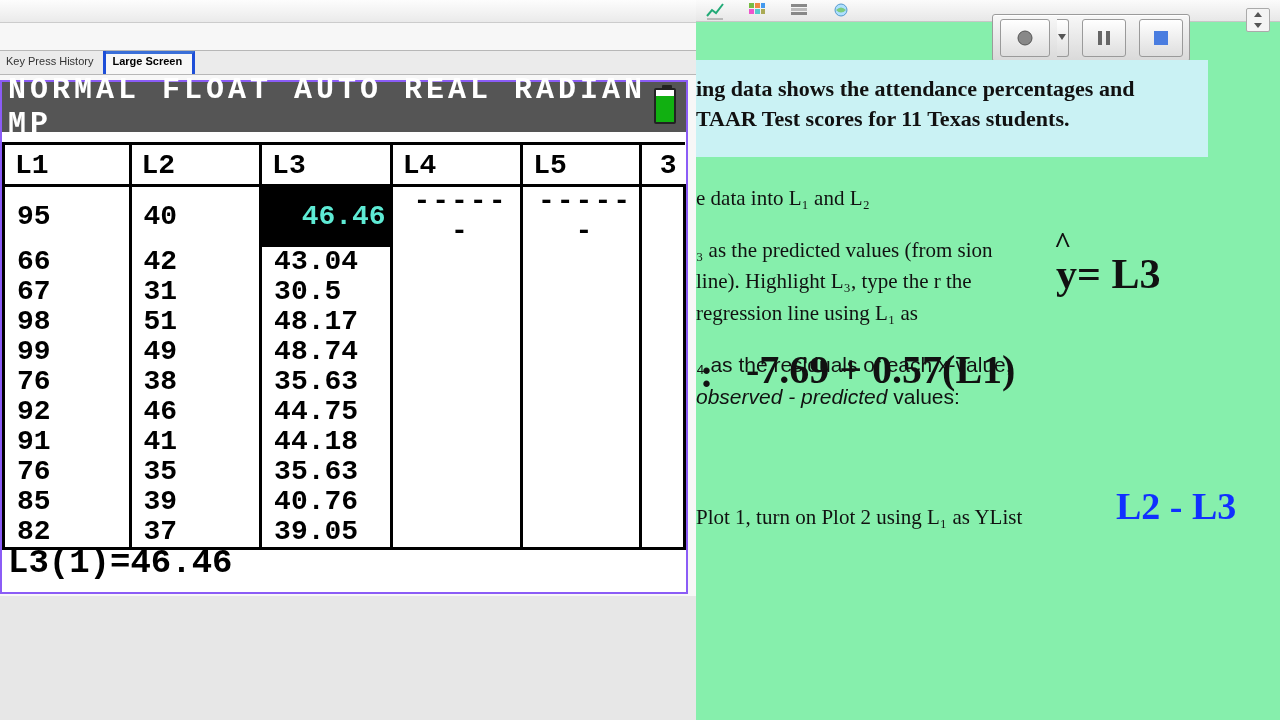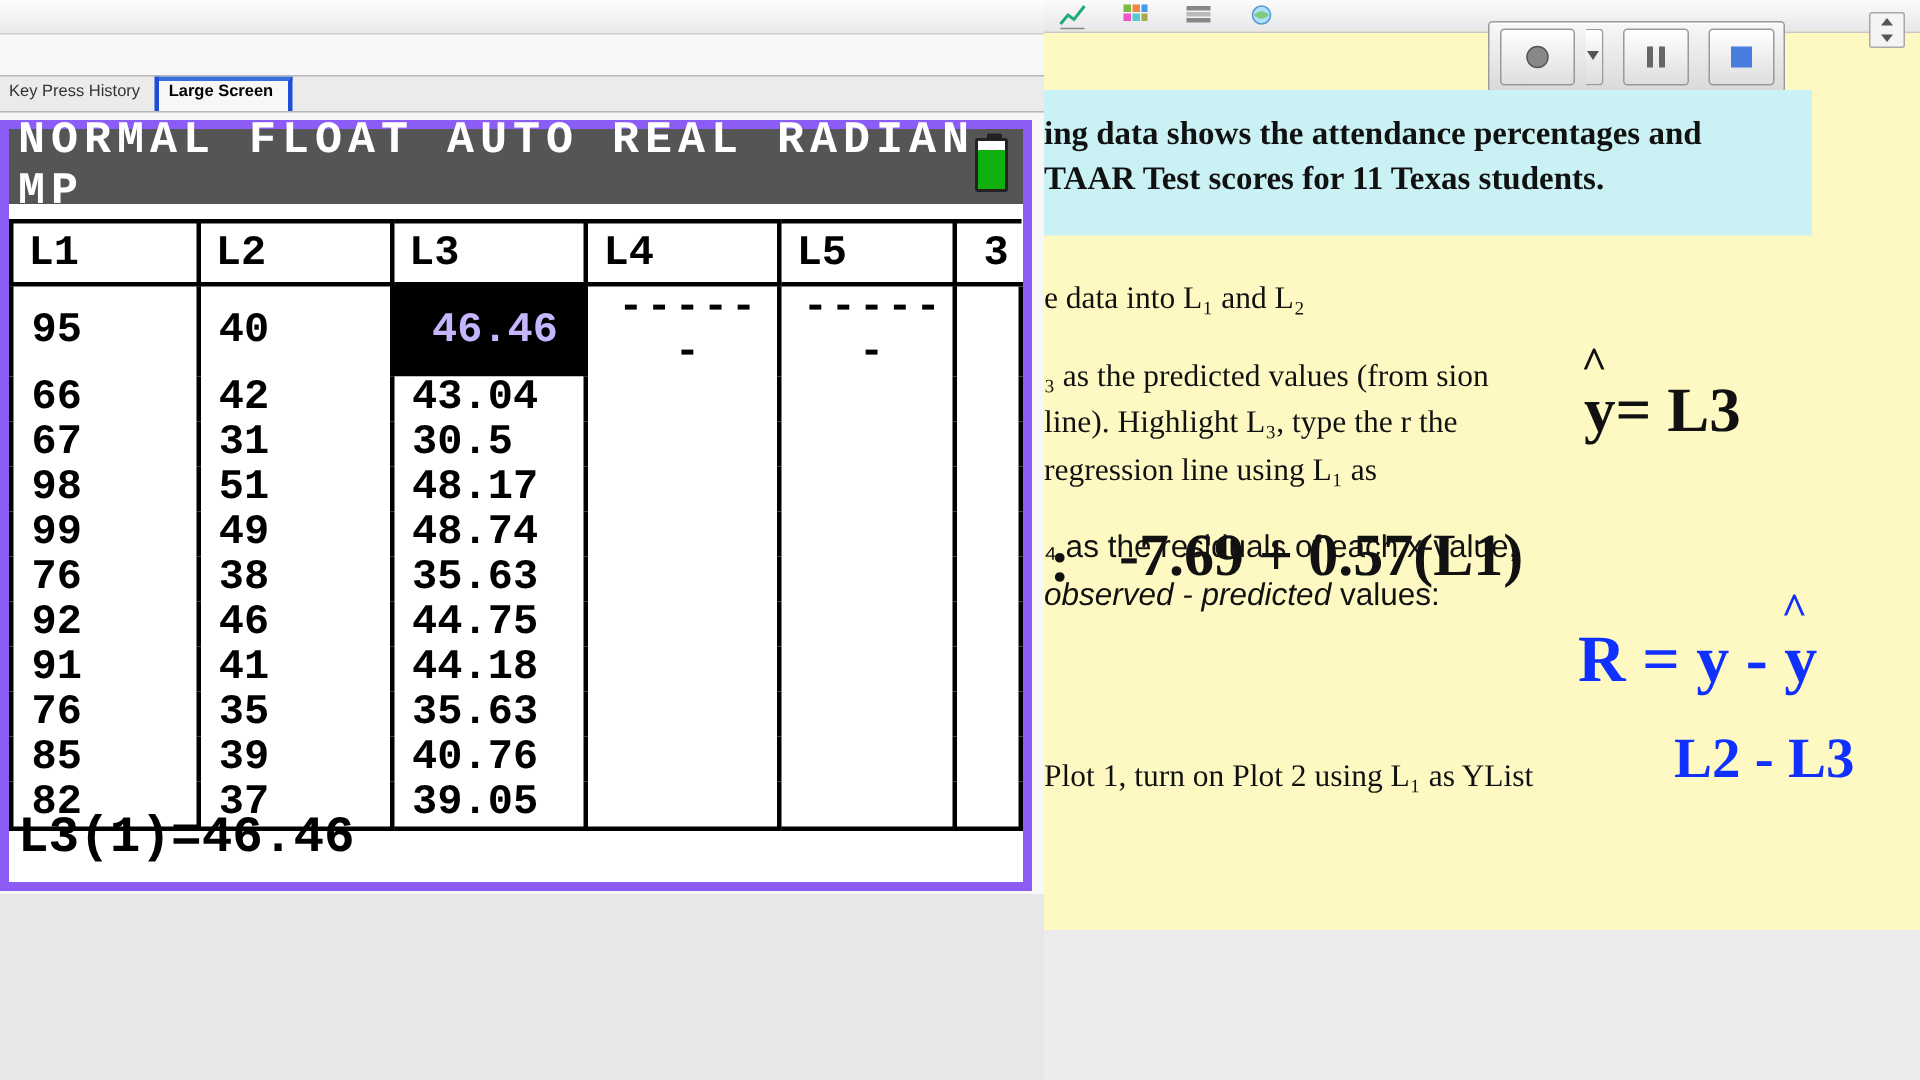--- a/index.html
+++ b/index.html
@@ -32,21 +32,21 @@
     font-weight: bold;
     background: #f7f7f7;
     border-top: 3px solid #3a6fd8;
     padding-top: 1px;
     color: #000;
   }
 
   .calc-screen {
     position: absolute; left: 0; top: 80px; width: 688px; height: 514px;
     background: #fff;
-    border: 6px solid #8b5cf6;
+    border: 2px solid #8b5cf6;
   }
   .status-bar {
     height: 50px; width: 100%; background: #555; color: #fff;
     display: flex; align-items: center; padding-left: 6px;
     font-family: "Courier New", monospace; font-weight: bold;
     font-size: 30px; letter-spacing: 4px; position: relative;
   }
   .battery {
     position: absolute; right: 10px; top: 6px; width: 22px; height: 36px;
     border: 2px solid #222; background: #fff; border-radius: 2px;
@@ -67,42 +67,42 @@
     border: 3px solid #000; border-top: 3px solid #000;
     height: 42px; font-weight: bold; background: #fff;
   }
   .list-table th.idx { width: 44px; text-align: right; padding-right: 8px; border-right: none;}
   .list-table td {
     font-size: 28px; padding: 0 4px 0 12px; height: 30px; line-height: 30px;
     border-left: 3px solid #000; border-right: 3px solid #000;
     background: #fff;
   }
   .list-table tbody tr:last-child td { border-bottom: 3px solid #000; }
-  .list-table td.sel { background: #000; color: #c4b5fd; text-align: center;}
+  .list-table td.sel { background: #000; color: #5eead4; text-align: right;}
   .list-table td.dash { letter-spacing: 2px; text-align: center; font-weight: bold;}
   .col-l1 { width: 126px; }
   .col-l2 { width: 130px; }
   .col-l3 { width: 130px; }
   .col-l4 { width: 130px; }
   .col-l5 { width: 118px; }
 
   .entry-line {
     position: absolute; left: 6px; bottom: 10px;
     font-family: "Courier New", monospace; font-weight: bold;
     font-size: 34px; color: #000;
   }
 
   .below-calc {
     position: absolute; left:0; top: 596px; width: 696px; height: 124px; background:#e7e7e7;
   }
 
   
   .right-pane {
-    position: absolute; left: 696px; top: 0; width: 584px; height: 620px;
-    background: #fef9c3;
+    position: absolute; left: 696px; top: 0; width: 584px; height: 720px;
+    background: #86efac;
   }
   .rt-toolbar {
     position: absolute; left: 0; top: 0; width: 584px; height: 22px;
     background: linear-gradient(#fbfbfb,#e7e7e7);
     border-bottom: 1px solid #c7c7c7;
     display: flex; gap: 24px; padding-left: 10px; align-items: center;
   }
   .rt-toolbar .ticon { width: 18px; height: 18px; display:inline-block; }
   .rt-toolbar .ticon svg { width:18px; height:18px; }
 
@@ -375,18 +375,15 @@
 
     <div class="bodytext wider">Plot 1, turn on Plot 2 using L₁ as YList</div>
 
     <span class="hand black" style="left:360px; top:190px; font-size:42px">
       <span class="hat">y</span><span>= L3</span>
     </span>
 
     <span class="hand black" style="left:4px; top:290px; font-size:40px">:</span>
     <span class="hand black" style="left:50px; top:286px; font-size:40px">-7.69 + 0.57(L1)</span>
 
-    <span class="hand blue" style="left:356px; top:354px; font-size:44px">
-      <span>R = y - </span><span class="hat">y</span>
-    </span>
     <span class="hand blue" style="left:420px; top:424px; font-size:38px">L2 - L3</span>
   </div>
 </div>
 
 </body></html>

